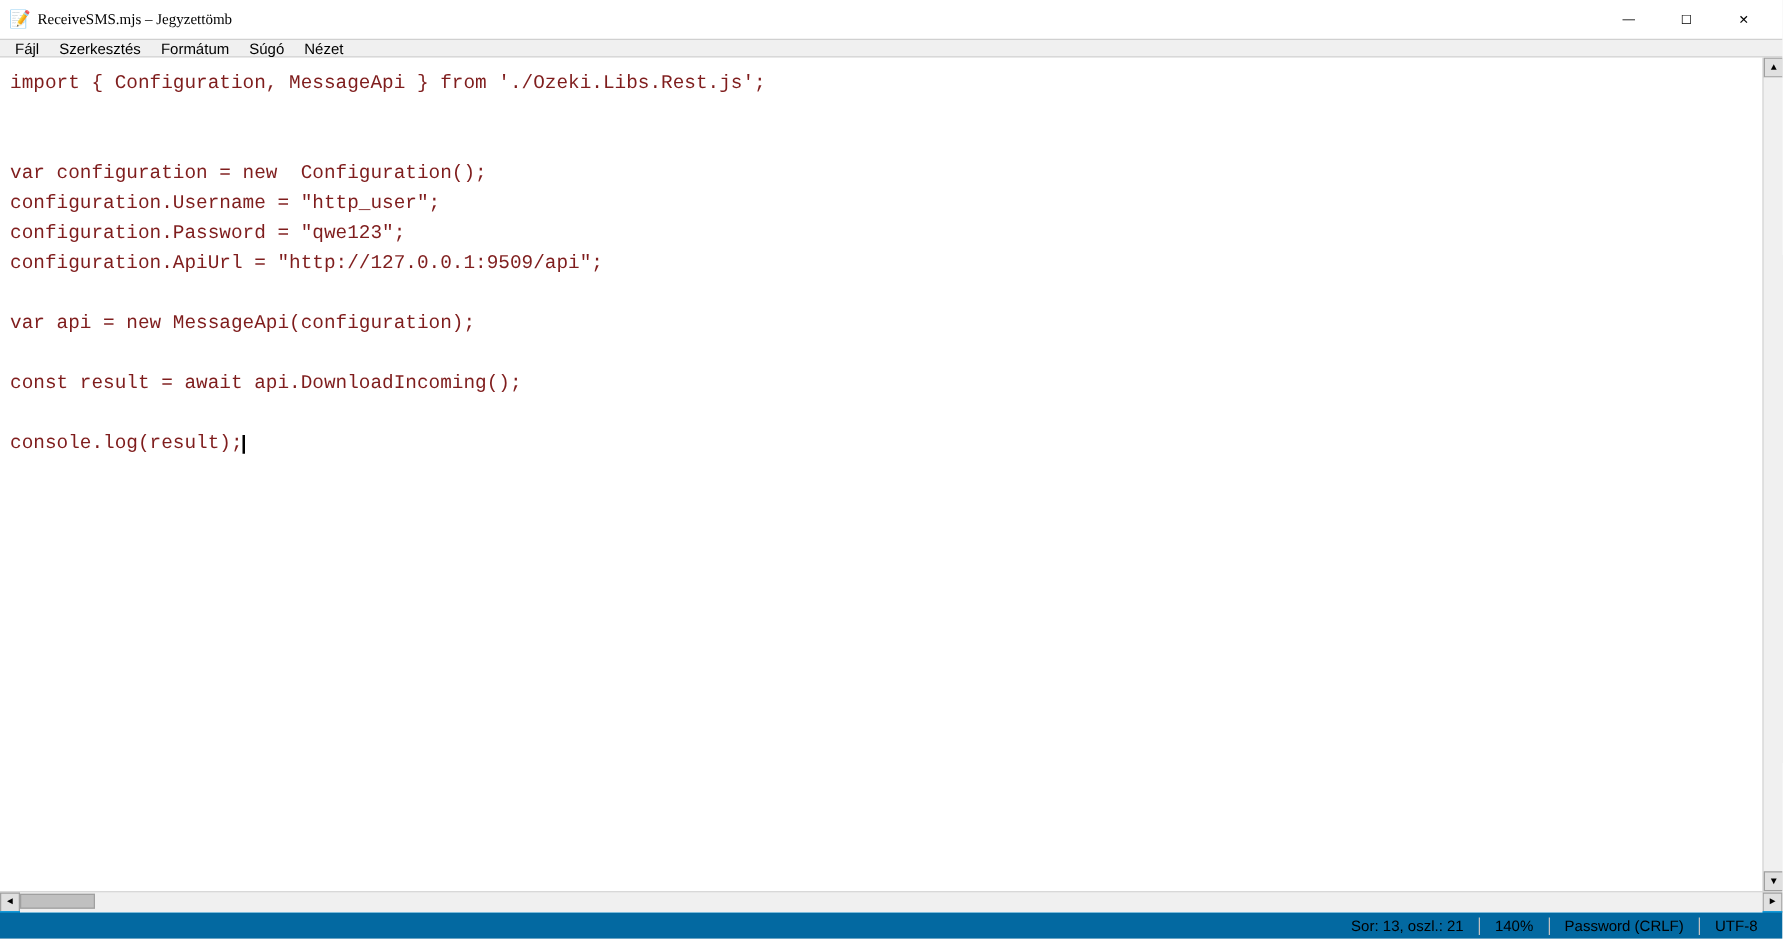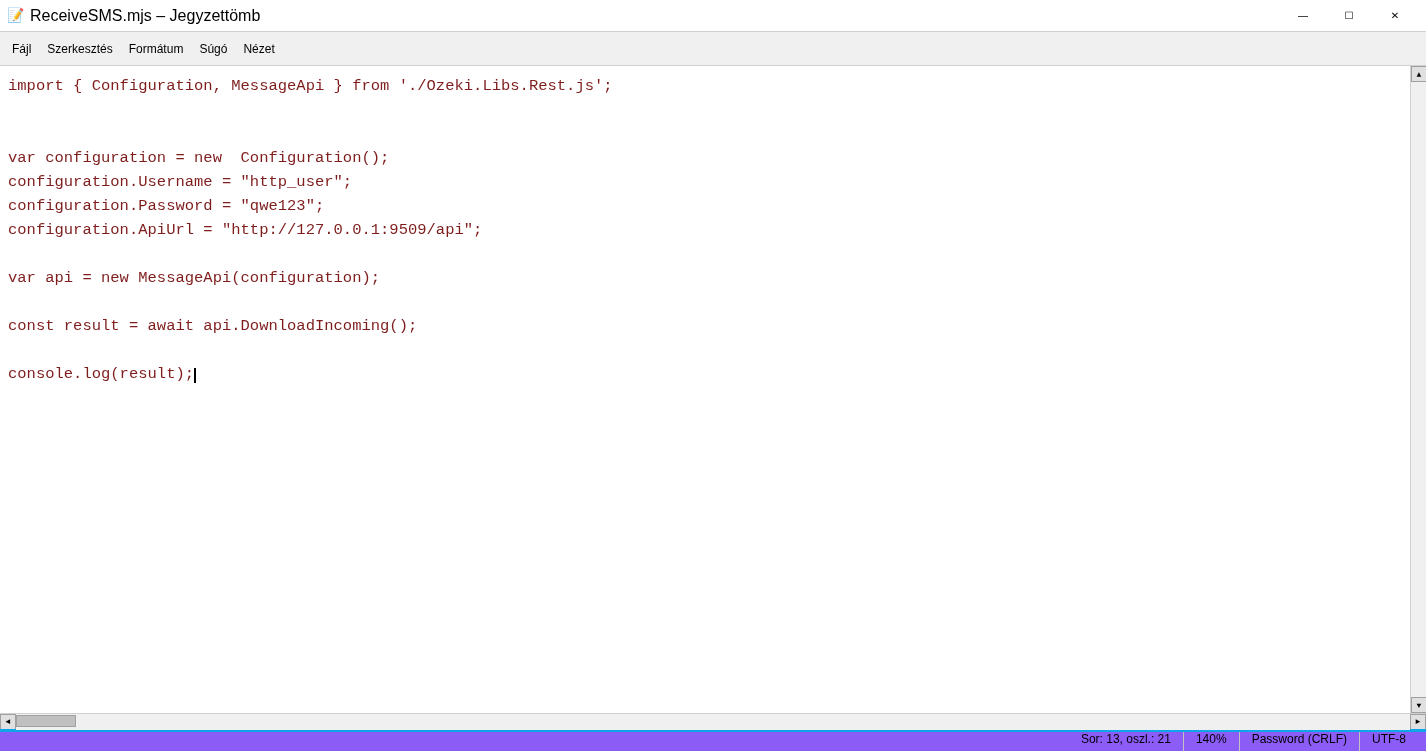--- a/index.html
+++ b/index.html
@@ -40,22 +40,22 @@
     .title-bar-icon {
       width: 16px;
       height: 16px;
       display: flex;
       align-items: center;
       justify-content: center;
       font-size: 14px;
     }
 
     .title-bar-title {
-      font-family: Liberation Sans, sans-serif;
-      font-size: 16px;
+      font-family: Liberation Serif, serif;
+      font-size: 12px;
       color: #000;
     }
 
     .title-bar-controls {
       display: flex;
       align-items: center;
       gap: 0;
     }
 
     .title-btn {
@@ -68,21 +68,21 @@
       font-size: 10px;
       cursor: pointer;
       background: transparent;
       border: none;
       color: #000;
     }
 
     
     .menu-bar {
       background: #f0f0f0;
-      height: 34px;
+      height: 14px;
       display: flex;
       align-items: center;
       padding: 0 4px;
       border-bottom: 1px solid #d0d0d0;
     }
 
     .menu-item {
       font-family: 'Segoe UI', Arial, sans-serif;
       font-size: 12px;
       padding: 2px 8px;
@@ -150,23 +150,24 @@
       top: 1px;
       height: 12px;
       width: 60px;
       background: #c0c0c0;
       border: 1px solid #a0a0a0;
     }
 
     
     .status-bar {
       height: 22px;
-      background: #8b5cf6;
-      border-top: 3px solid #0ea5e9;
-      display: flex;
+      background: #0369a1;
+      border-top: 1px solid #0ea5e9;
+      display: flex;
+      align-items: center;
       justify-content: flex-end;
       padding: 0 8px;
       gap: 0;
     }
 
     .status-item {
       font-family: 'Segoe UI', Arial, sans-serif;
       font-size: 12px;
       color: #000;
       padding: 0 12px;

